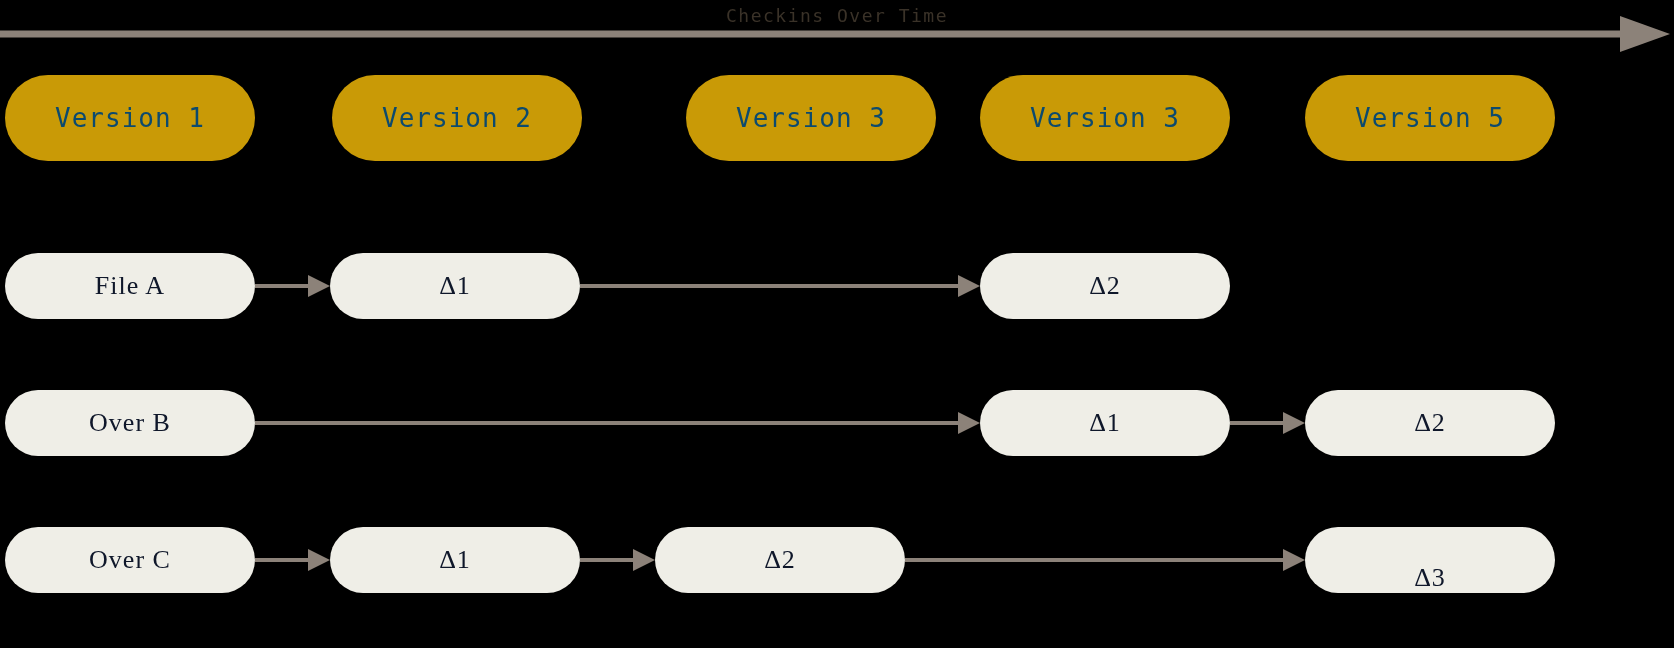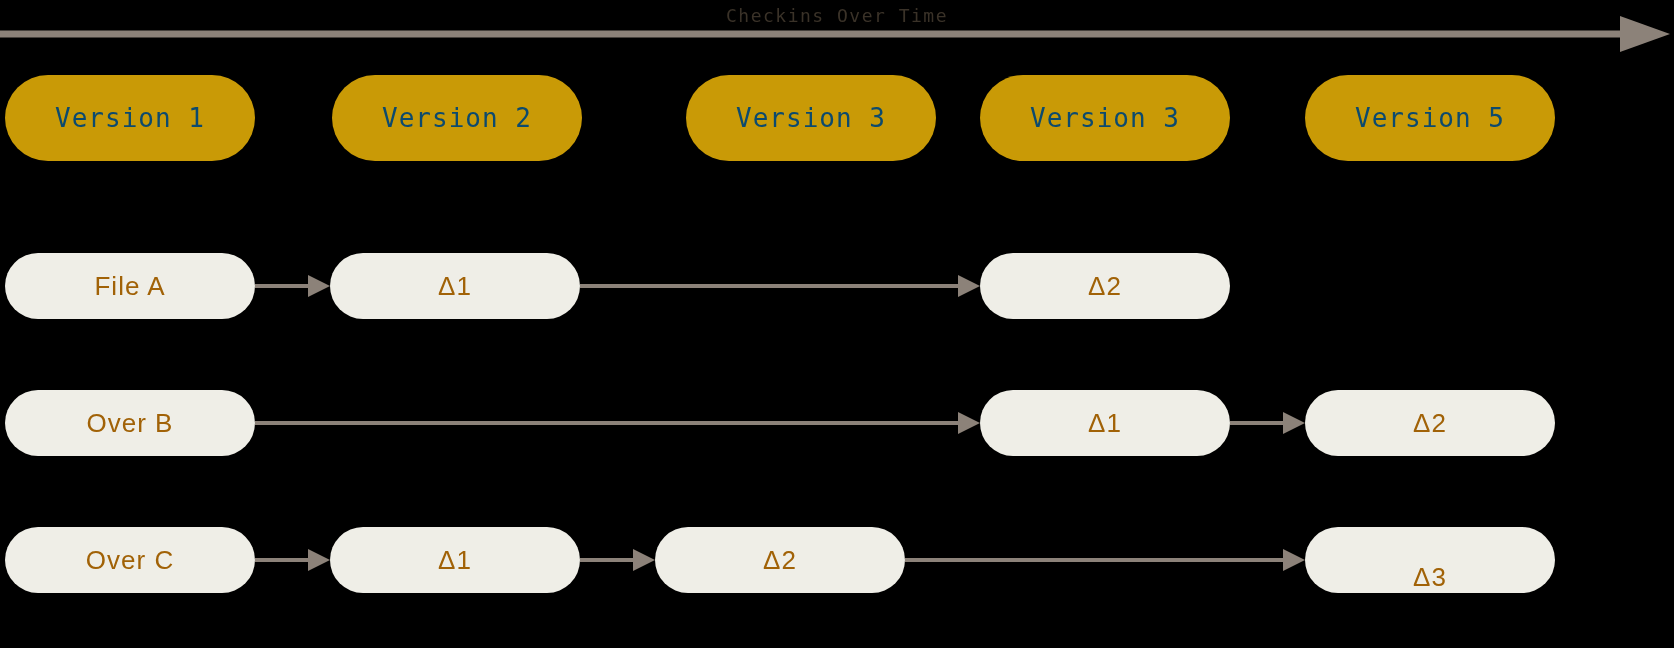--- a/index.html
+++ b/index.html
@@ -59,28 +59,28 @@
     white-space: pre;
     font-family: "DejaVu Sans Mono", "Liberation Mono", monospace;
   }
 
   
   .node-box {
     position: absolute;
     height: 66px;
     background: #EFEEE7;
     border-radius: 33px;
-    color: #a16207;
+    color: #0f172a;
     font-size: 26px;
     letter-spacing: 1px;
     display: flex;
     align-items: center;
     justify-content: center;
     white-space: pre;
-    font-family: Liberation Sans, sans-serif;
+    font-family: Liberation Serif, serif;
   }
 
   
   .row-arrow {
     position: absolute;
     height: 24px;
   }
   .row-arrow svg { display: block; }
 </style>
 </head>

